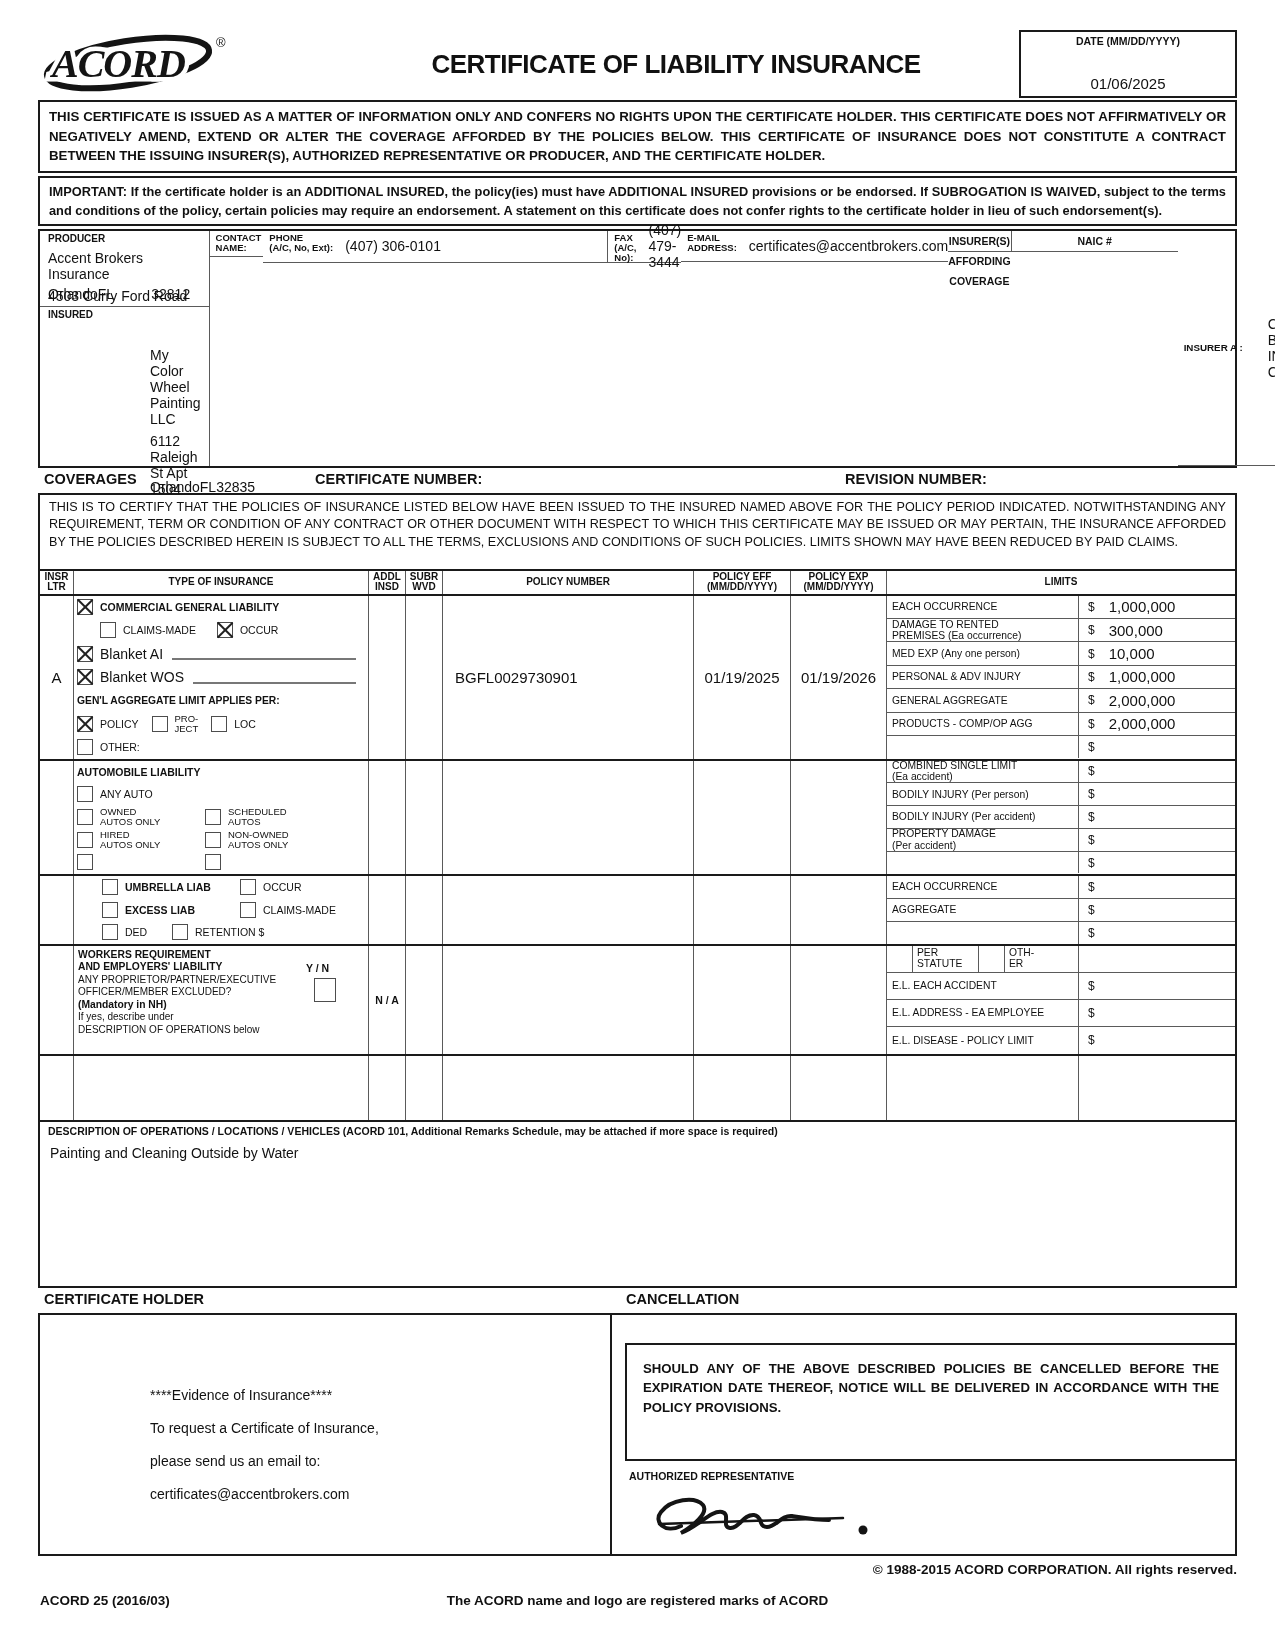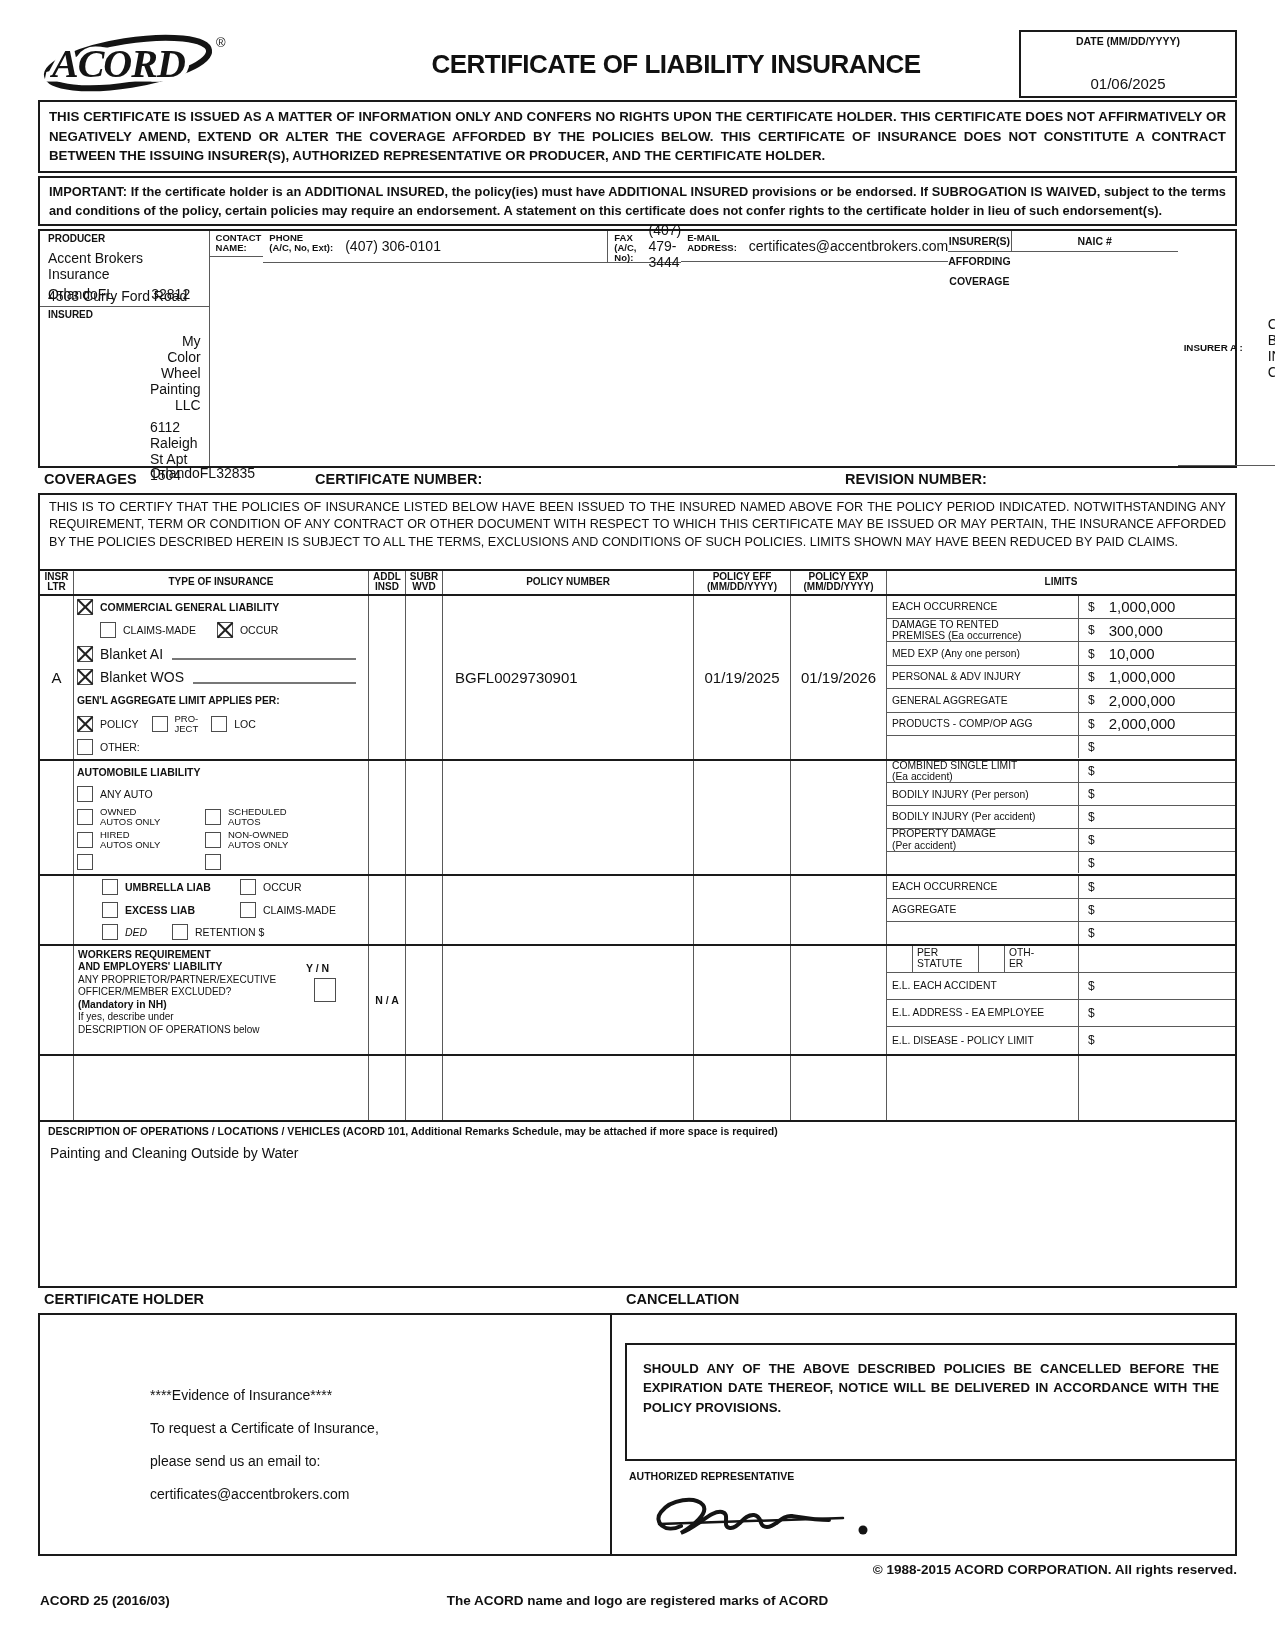--- a/index.html
+++ b/index.html
@@ -181,21 +181,21 @@
         <div class="addr-line">Accent Brokers Insurance</div>
         <div class="addr-line">4503 Curry Ford Road</div>
         <div class="csz">
           <span class="city">Orlando</span>
           <span class="state">FL</span>
           <span class="zip">32812</span>
         </div>
       </div>
       <div class="insured-cell">
         <div class="sm">INSURED</div>
-        <div class="addr-line ind" style="margin-top:13px;text-align:right;">My Color Wheel Painting LLC</div>
+        <div class="addr-line ind" style="margin-top:27px;">My Color Wheel Painting LLC</div>
         <div class="addr-line ind">6112 Raleigh St Apt 1504</div>
         <div class="csz">
           <span class="city ind">Orlando</span>
           <span class="state">FL</span>
           <span class="zip">32835</span>
         </div>
       </div>
     </div>
     <div class="pc-right">
       <div class="crow c-name">
@@ -473,21 +473,21 @@
             <span class="rl">OCCUR</span>
           </div>
           <div class="trow" style="padding-left:28px;">
             <span class="cb"></span>
             <span class="bl" style="width:108px;">EXCESS LIAB</span>
             <span class="cb"></span>
             <span class="rl">CLAIMS-MADE</span>
           </div>
           <div class="trow" style="padding-left:28px;">
             <span class="cb"></span>
-            <span class="rl" style="width:40px;font-style:italic;">DED</span>
+            <span class="rl" style="width:40px;">DED</span>
             <span class="cb"></span>
             <span class="rl">RETENTION $</span>
           </div>
         </div>
         <div class="c w-addl"></div>
         <div class="c w-subr"></div>
         <div class="c w-pol"></div>
         <div class="c w-eff"></div>
         <div class="c w-exp"></div>
         <div class="c w-lims lims">

